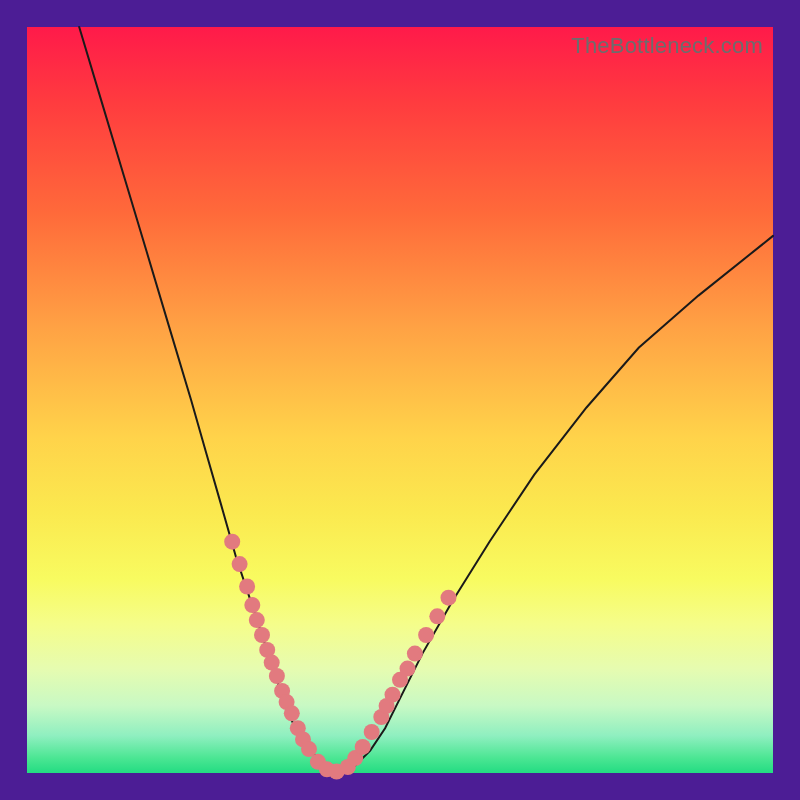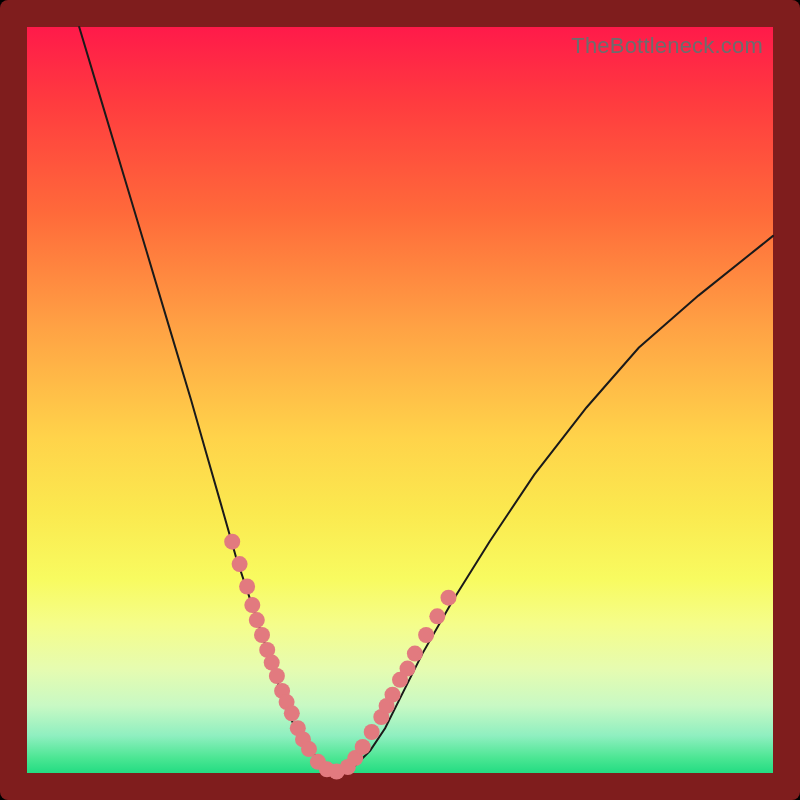--- a/index.html
+++ b/index.html
@@ -8,22 +8,21 @@
     width: 800px;
     height: 800px;
     overflow: hidden;
     background: #000;
     font-family: Arial, Helvetica, sans-serif;
   }
   .outer {
     position: relative;
     width: 800px;
     height: 800px;
-    background: #7f1d1d;
-    border-radius: 8px;
+    background: #4c1d95;
   }
   .plot {
     position: absolute;
     left: 27px;
     top: 27px;
     width: 746px;
     height: 746px;
     background: linear-gradient(to bottom,
       #ff1a4a 0%,
       #ff3b3f 10%,

